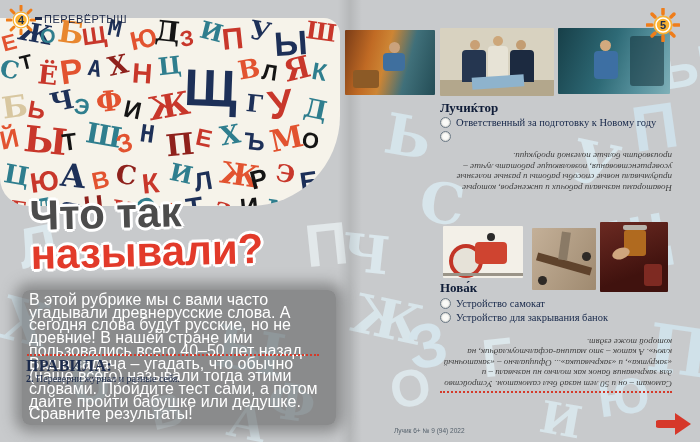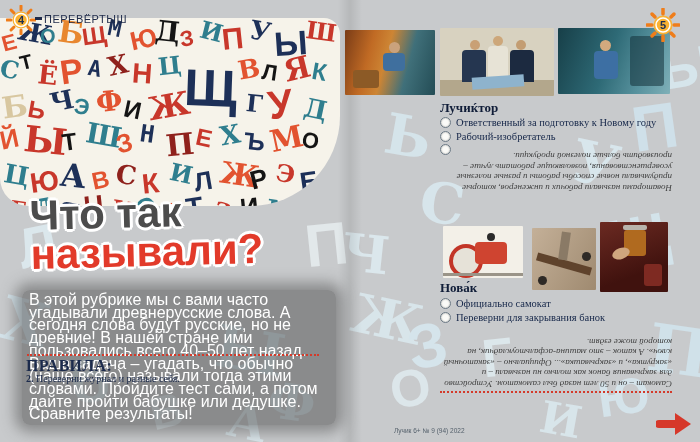--- a/index.html
+++ b/index.html
@@ -252,24 +252,20 @@
   </div>
 
   <div class="quiz-word" style="left:440px;top:100px;">Лучиќтор</div>
   <div class="opts" style="left:440px;top:117px;">
     <div class="opt">
         <span class="radio"></span>
         <span class="lbl">Ответственный за подготовку к Новому году</span>
       </div>
     <div class="opt">
         <span class="radio"></span>
-        <span class="lbl">Рабочий-изобретатель</span>
-      </div>
-    <div class="opt">
-        <span class="radio"></span>
       </div>
   </div>
   <div class="answer ans1">Новаторами называли рабочих и инженеров, которые придумывали новые способы работы и разные полезные усовершенствования, позволяющие работать лучше – производить больше полезной продукции.</div>
 
   <div class="img cartoon">
     <div style="left:6px;top:18px;width:26px;height:26px;border-radius:50%;background:#e6e2d8;border:4px solid #c23527;"></div>
     <div style="left:32px;top:16px;width:32px;height:22px;border-radius:4px;background:#cf4430;"></div>
     <div style="left:44px;top:7px;width:8px;height:8px;border-radius:50%;background:#2a2a2a;"></div>
     <div style="left:0;bottom:2px;width:80px;height:3px;background:#9a9488;"></div>
   </div>
@@ -283,25 +279,25 @@
     <div style="left:23px;top:3px;width:24px;height:5px;background:#b9b4ac;border-radius:2px;"></div>
     <div style="left:24px;top:8px;width:22px;height:26px;background:#b06a1f;border-radius:3px;"></div>
     <div style="left:12px;top:26px;width:18px;height:11px;background:#cfa67e;border-radius:50%;transform:rotate(-20deg);"></div>
     <div style="left:44px;top:42px;width:18px;height:22px;background:#7e2a22;border-radius:3px;"></div>
   </div>
 
   <div class="quiz-word" style="left:440px;top:280px;">Нова́к</div>
   <div class="opts" style="left:440px;top:298px;">
     <div class="opt">
         <span class="radio"></span>
-        <span class="lbl">Официально самокат</span>
+        <span class="lbl">Устройство самокат</span>
       </div>
     <div class="opt">
         <span class="radio"></span>
-        <span class="lbl">Переверни для закрывания банок</span>
+        <span class="lbl">Устройство для закрывания банок</span>
       </div>
   </div>
   <div class="answer ans2">Самокат – он и 50 лет назад был самокатом. Устройство для закрывания банок как только ни называли – и «закрутка», и «закрывашка»... Официально – «закаточный ключ». А каток – это машина-асфальтоукладчик, на которой тоже ездят.</div>
 
   <div class="dotline dot-right"></div>
 
   <div class="next-arrow">
     <svg width="38" height="28" viewBox="0 0 38 28">
       <path d="M3 14 H22" stroke="#d6382a" stroke-width="8" stroke-linecap="round" fill="none"></path>
       <path d="M19 3 L35 14 L19 25 Z" fill="#d6382a"></path>

